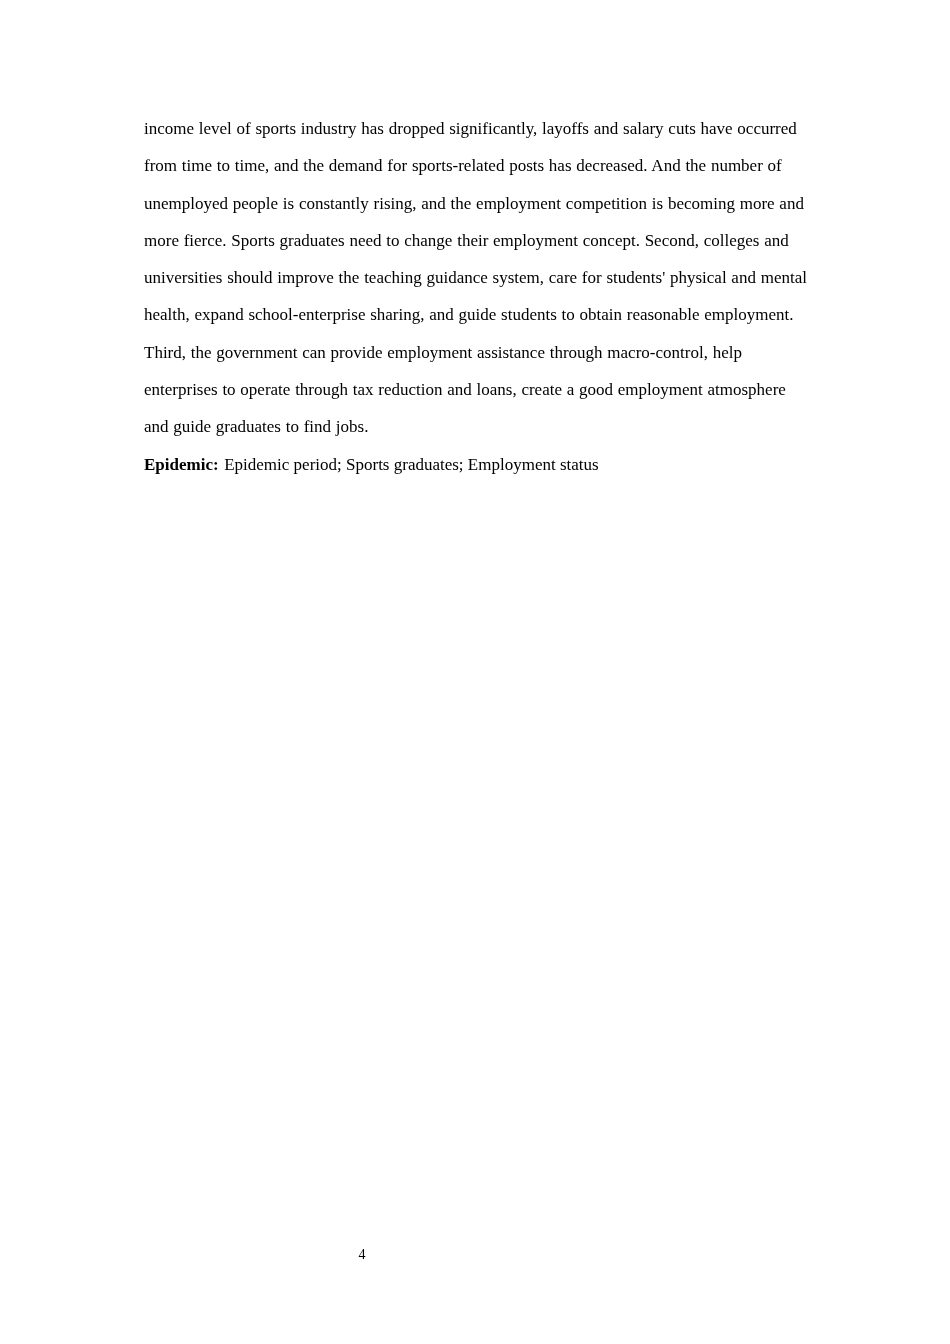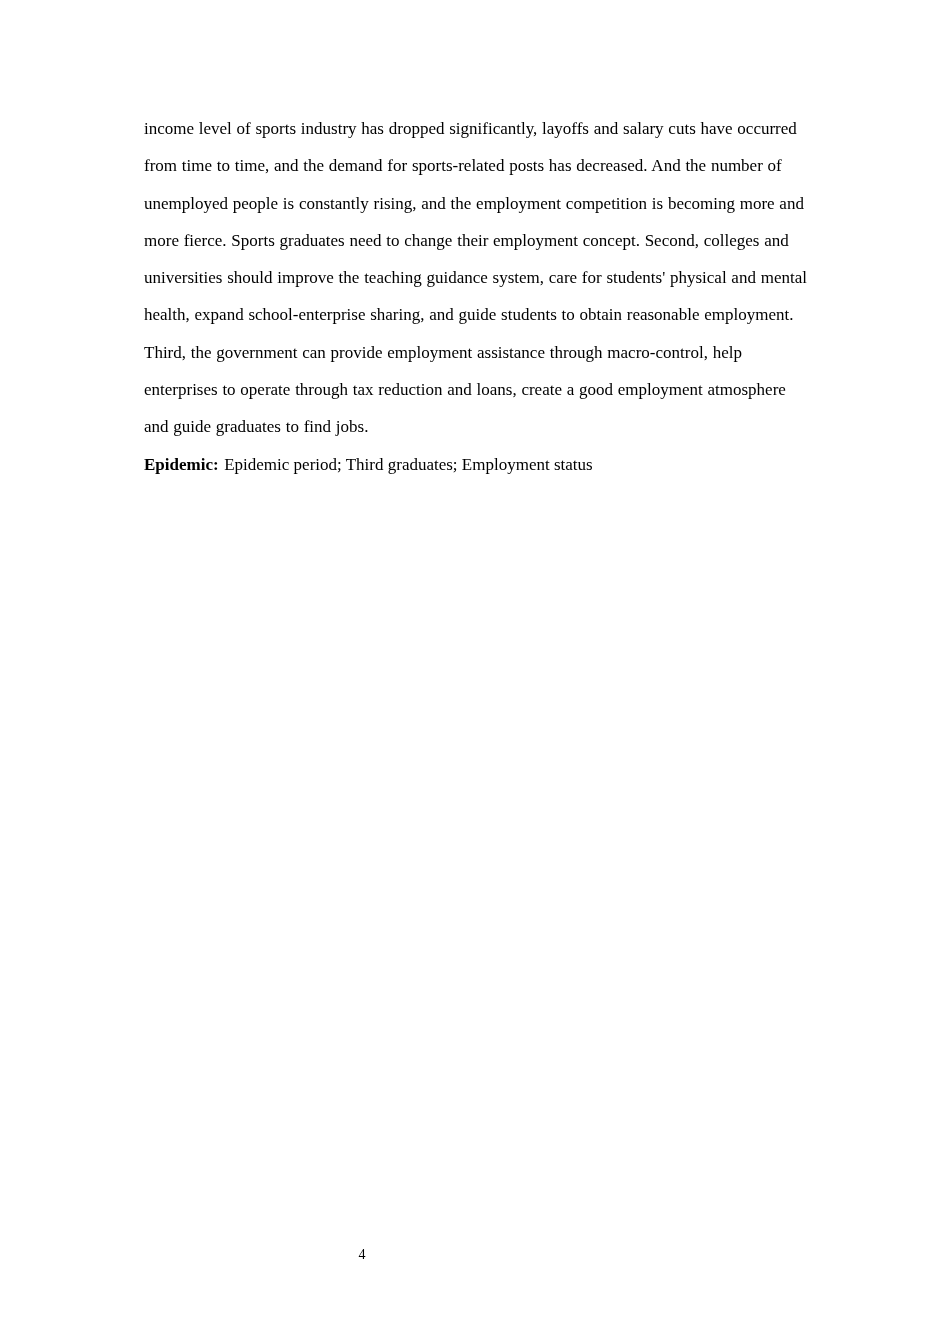--- a/index.html
+++ b/index.html
@@ -49,17 +49,17 @@
     line-height: 18px;
   }
 </style>
 </head>
 <body>
 
 <div class="page">
   <div class="content">
     <p class="body-text">income level of sports industry has dropped significantly, layoffs and salary cuts have occurred from time to time, and the demand for sports-related posts has decreased. And the number of unemployed people is constantly rising, and the employment competition is becoming more and more fierce. Sports graduates need to change their employment concept. Second, colleges and universities should improve the teaching guidance system, care for students' physical and mental health, expand school-enterprise sharing, and guide students to obtain reasonable employment. Third, the government can provide employment assistance through macro-control, help enterprises to operate through tax reduction and loans, create a good employment atmosphere and guide graduates to find jobs.</p>
     <p class="keywords">
-      <strong>Epidemic:</strong><span>Epidemic period; Third graduates; Employment status</span>
+      <strong>Epidemic:</strong><span>Epidemic period; Sports graduates; Employment status</span>
     </p>
   </div>
   <div class="page-number">4</div>
 </div>
 
 </body></html>

